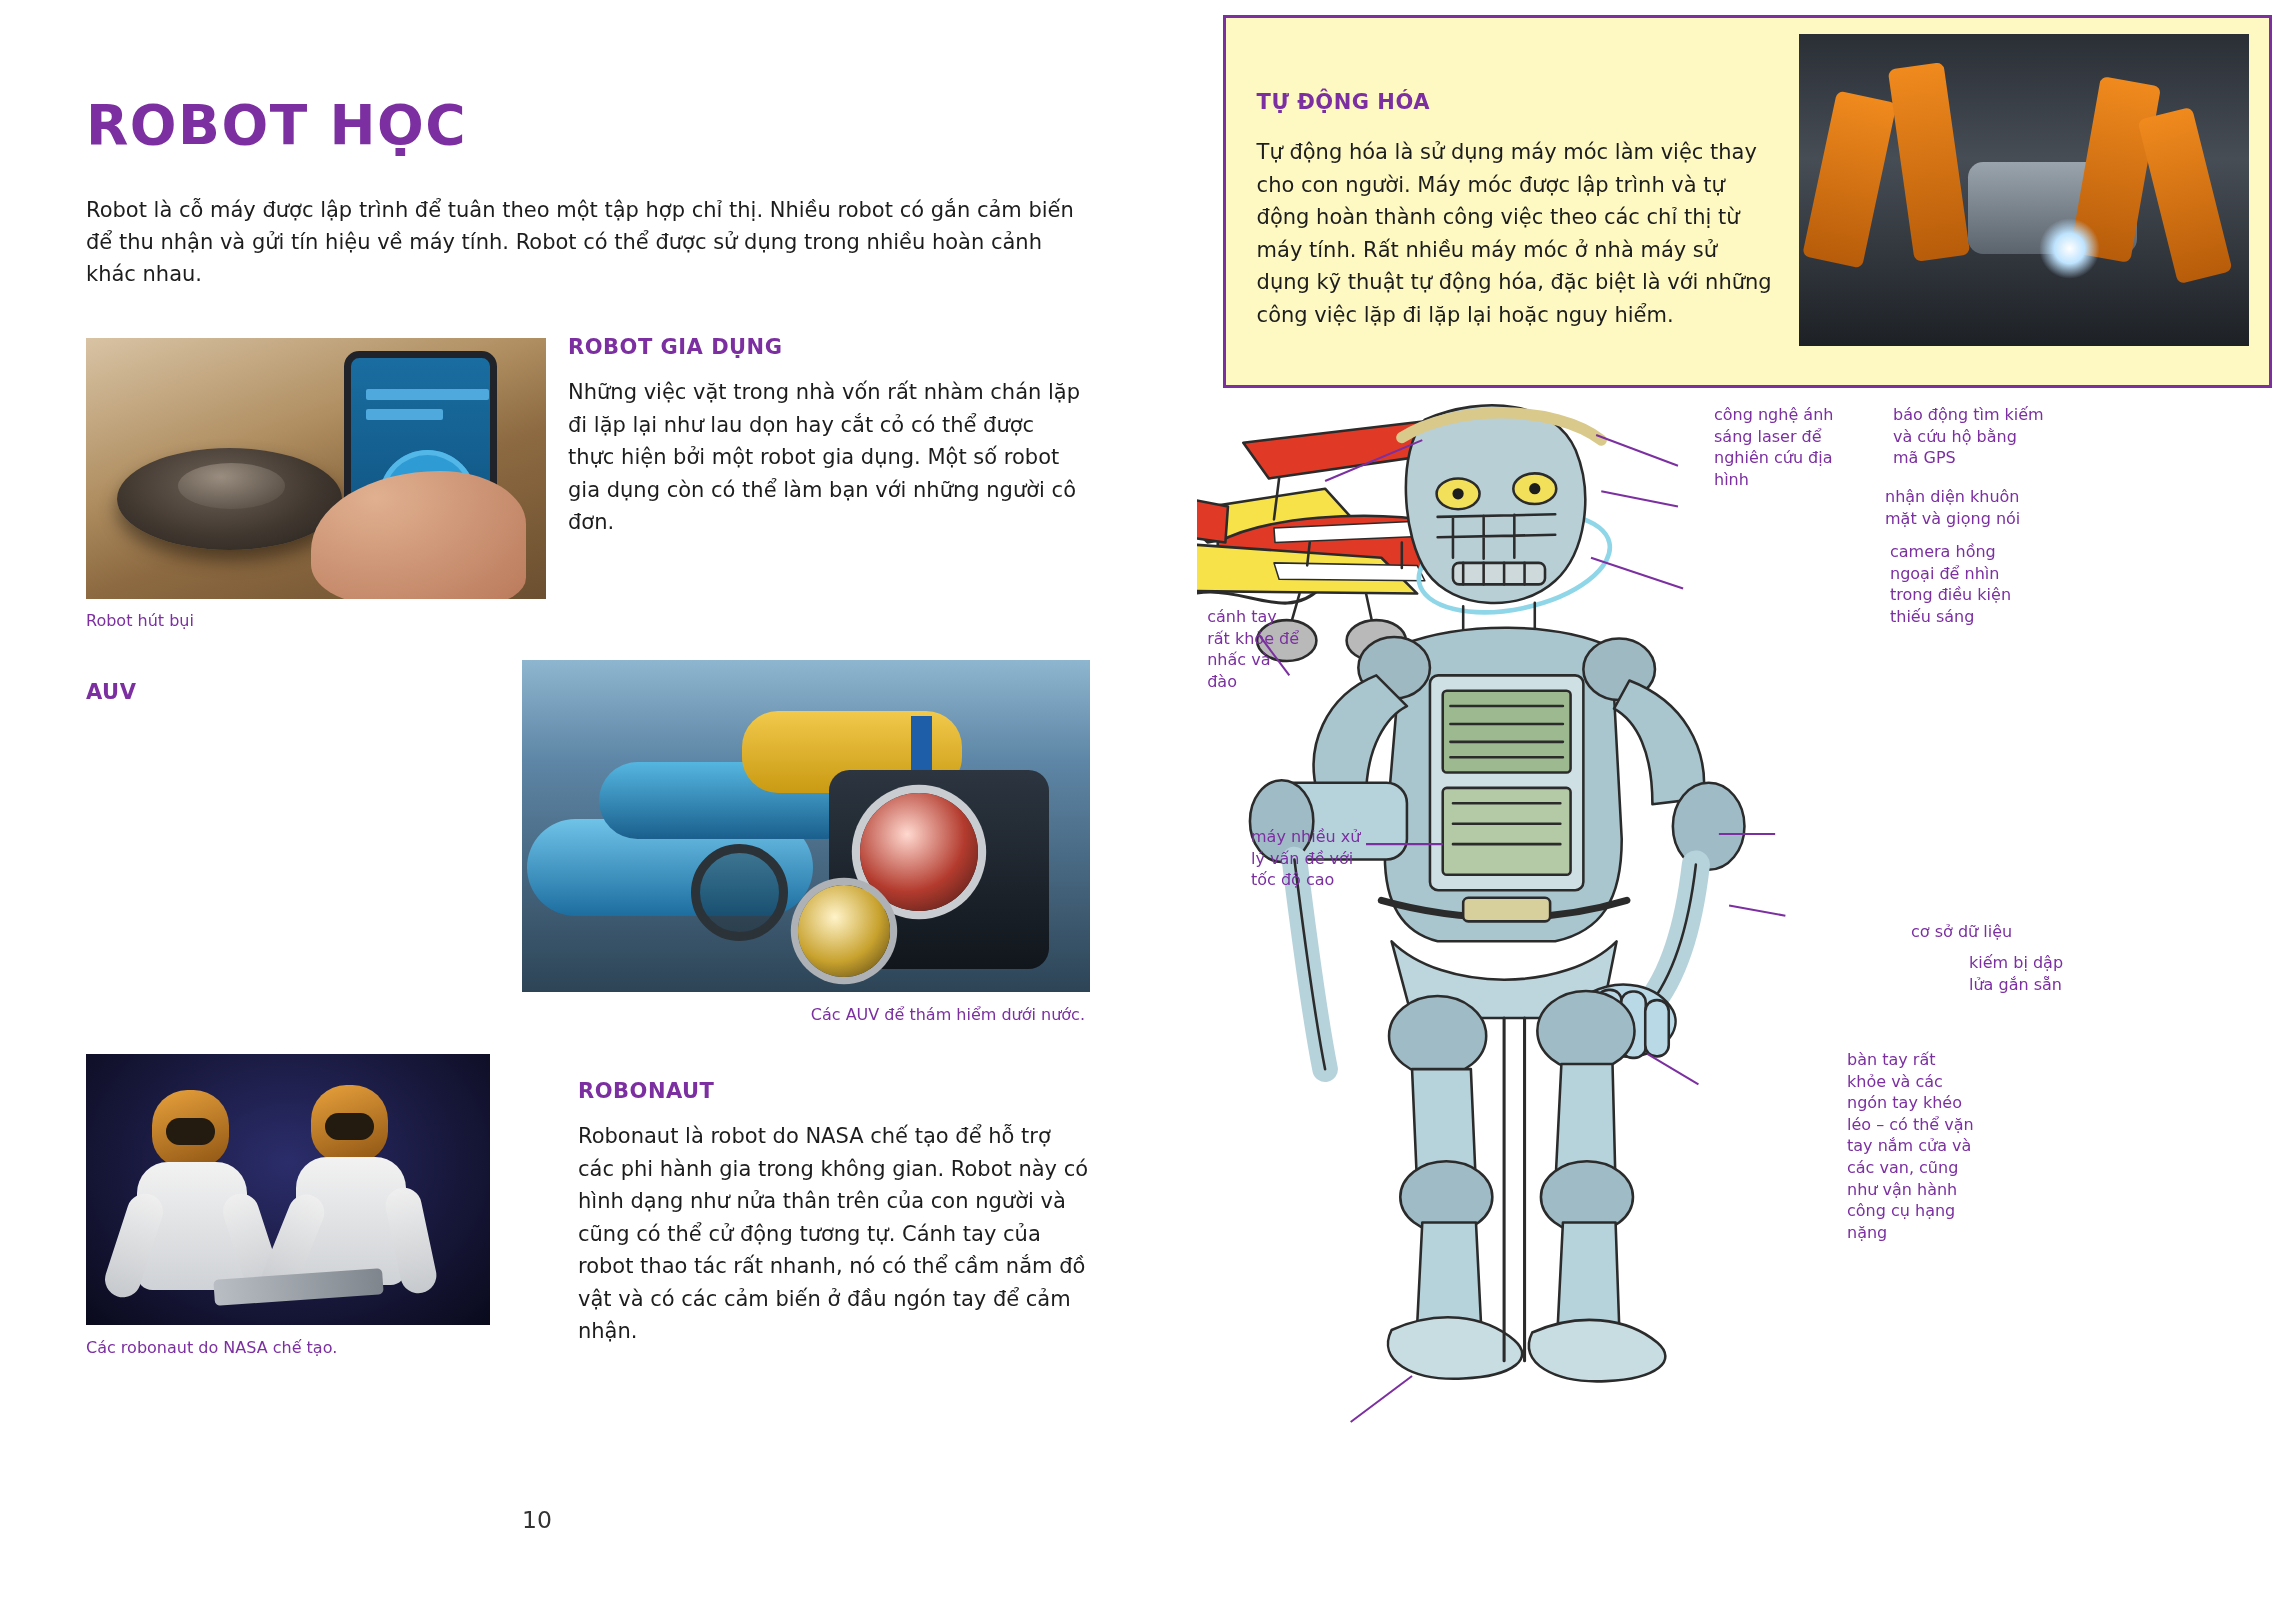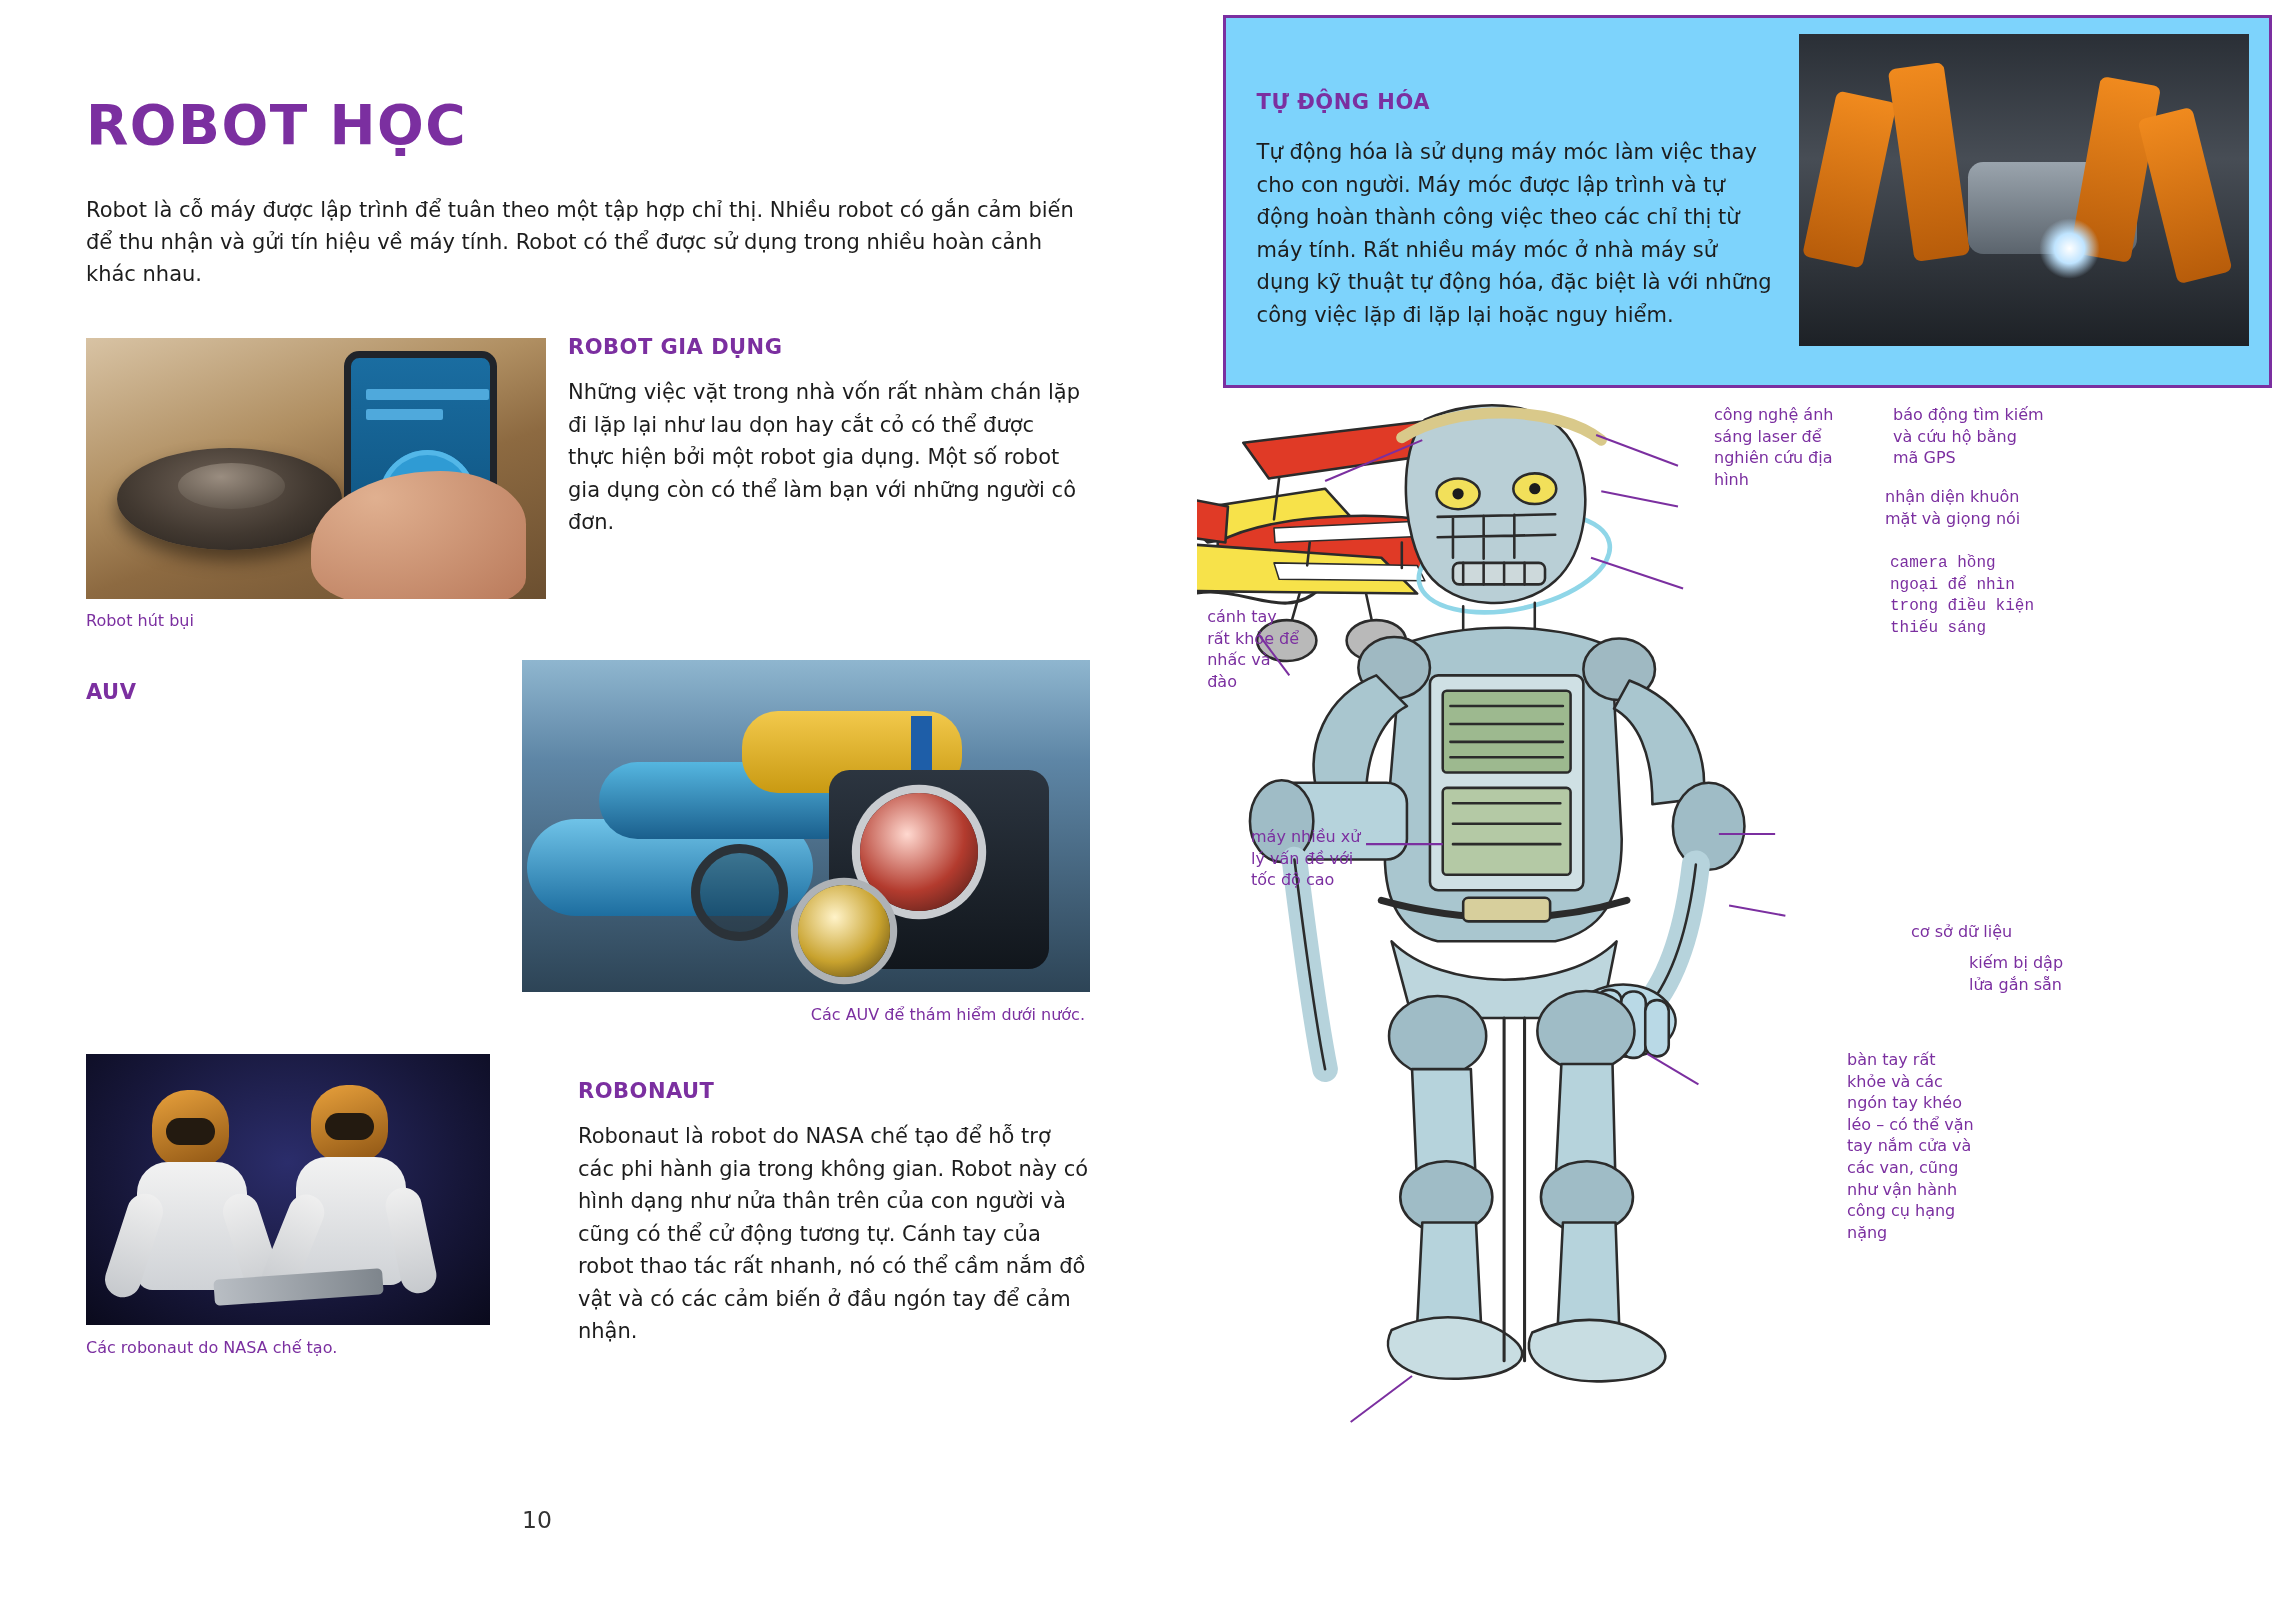--- a/index.html
+++ b/index.html
@@ -111,21 +111,21 @@
   #h-robonaut { left:578px; top:1079px; }
   #t-robonaut { left:578px; top:1120px; width:511px; }
 
   #page-number { position:absolute; left:522px; top:1506px; font-size:23.5px; color:#333; }
 
   
   .right { position:absolute; left:1197px; top:0; width:1099px; height:1601px; }
 
   #automation-box {
     position:absolute; left:25.6px; top:15.3px; width:1049px; height:373px;
-    background:#7dd3fc; border:3.1px solid #7B2FA0;
+    background:#fef9c3; border:3.1px solid #7B2FA0;
   }
   #h-automation { position:absolute; left:31px; top:72px; color:#7B2FA0; font-weight:700; font-size:21px; letter-spacing:0.5px;}
   #t-automation { position:absolute; left:31px; top:118px; width:517px; font-size:21px; line-height:1.55; color:#1d1d1d;}
   #photo-factory { position:absolute; left:573px; top:15.3px; width:450px; height:312px; overflow:hidden;
      background: linear-gradient(180deg,#2a2f36 0%, #474d55 40%, #1d2126 100%); }
   #photo-factory .arm { position:absolute; background:linear-gradient(180deg,#f08a1e,#b75c0a); border-radius:7.2px; }
   #photo-factory .a1 { left:20.5px; top:61px; width:61px; height:169px; transform:rotate(12deg); }
   #photo-factory .a2 { left:102px; top:31px; width:56px; height:194px; transform:rotate(-8deg); }
   #photo-factory .a3 { left:286px; top:46px; width:61px; height:179px; transform:rotate(10deg); }
   #photo-factory .a4 { left:358px; top:77px; width:56px; height:169px; transform:rotate(-14deg); }
@@ -345,21 +345,21 @@
           <path d="M 1040 1010 L 1150 1030"></path>
           <path d="M 420 1930 L 300 2020"></path>
           <path d="M 880 1300 L 980 1360"></path>
         </g>
       </svg>
 
       
       <div class="anno" style="left:517px; top:15.3px; width:138px;">công nghệ ánh sáng laser để nghiên cứu địa hình</div>
       <div class="anno" style="left:696px; top:15.3px; width:153px;">báo động tìm kiếm và cứu hộ bằng mã GPS</div>
       <div class="anno" style="left:688px; top:97px; width:143px;">nhận diện khuôn mặt và giọng nói</div>
-      <div class="anno" style="left:693px; top:164px; width:153px;font-family:Liberation Mono, monospace;">camera hồng ngoại để nhìn trong điều kiện thiếu sáng</div>
+      <div class="anno" style="left:693px; top:152px; width:153px;">camera hồng ngoại để nhìn trong điều kiện thiếu sáng</div>
       
       <div class="anno" style="left:10.2px; top:217px; width:97px;">cánh tay rất khỏe để nhấc và đào</div>
       <div class="anno" style="left:714px; top:532px; width:133px;">cơ sở dữ liệu</div>
       <div class="anno" style="left:54px; top:437px; width:128px;">máy nhiều xử lý vấn đề với tốc độ cao</div>
       <div class="anno" style="left:772px; top:563px; width:113px;">kiếm bị dập lửa gắn sẵn</div>
       <div class="anno" style="left:650px; top:660px; width:128px;">bàn tay rất khỏe và các ngón tay khéo léo – có thể vặn tay nắm cửa và các van, cũng như vận hành công cụ hạng nặng</div>
     </div>
   </div>
 </div>
 

